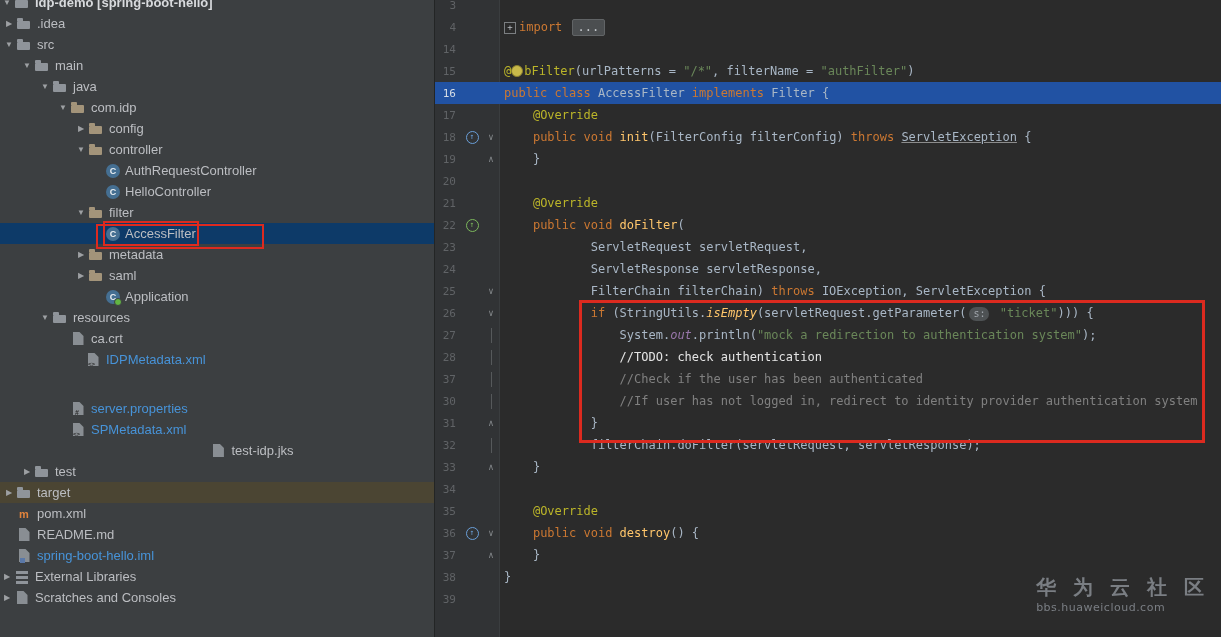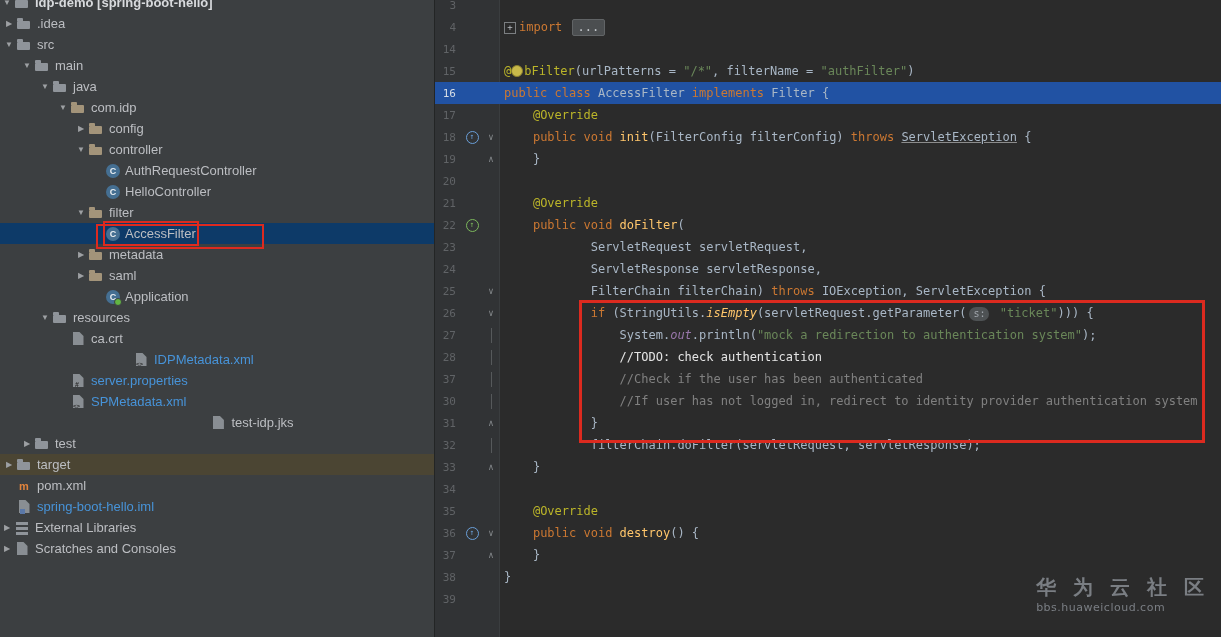--- a/index.html
+++ b/index.html
@@ -195,28 +195,28 @@
             <span class="tlabel">resources</span>
           </span>
         </div>
         <div class="tree-row" style="padding-left: 56px; text-align: center;">
           <span class="arrow"></span>
           <span class="labelwrap">
             <span class="ticon file"></span>
             <span class="tlabel">ca.crt</span>
           </span>
         </div>
-        <div class="tree-row" style="padding-left: 71px; margin-left: 48px;">
+        <div class="tree-row" style="padding-left: 71px;">
           <span class="arrow"></span>
           <span class="labelwrap">
             <span class="ticon file-xml"></span>
             <span class="tlabel blue">IDPMetadata.xml</span>
           </span>
         </div>
-        <div class="tree-row" style="padding-left: 56px;">
+        <div class="tree-row" style="padding-left: 56px; margin-top: 28px;">
           <span class="arrow"></span>
           <span class="labelwrap">
             <span class="ticon file-prop"></span>
             <span class="tlabel blue">server.properties</span>
           </span>
         </div>
         <div class="tree-row" style="padding-left: 56px;">
           <span class="arrow"></span>
           <span class="labelwrap">
             <span class="ticon file-xml"></span>
@@ -242,20 +242,27 @@
           <span class="labelwrap">
             <span class="ticon folder"></span>
             <span class="tlabel">target</span>
           </span>
         </div>
         <div class="tree-row" style="padding-left: 2px;">
           <span class="arrow"></span>
           <span class="labelwrap">
             <span class="ticon file-maven"></span>
             <span class="tlabel">pom.xml</span>
+          </span>
+        </div>
+        <div class="tree-row" style="padding-left: 2px;">
+          <span class="arrow"></span>
+          <span class="labelwrap">
+            <span class="ticon file"></span>
+            <span class="tlabel">README.md</span>
           </span>
         </div>
         <div class="tree-row" style="padding-left: 2px;">
           <span class="arrow"></span>
           <span class="labelwrap">
             <span class="ticon file-iml"></span>
             <span class="tlabel blue">spring-boot-hello.iml</span>
           </span>
         </div>
         <div class="tree-row">

